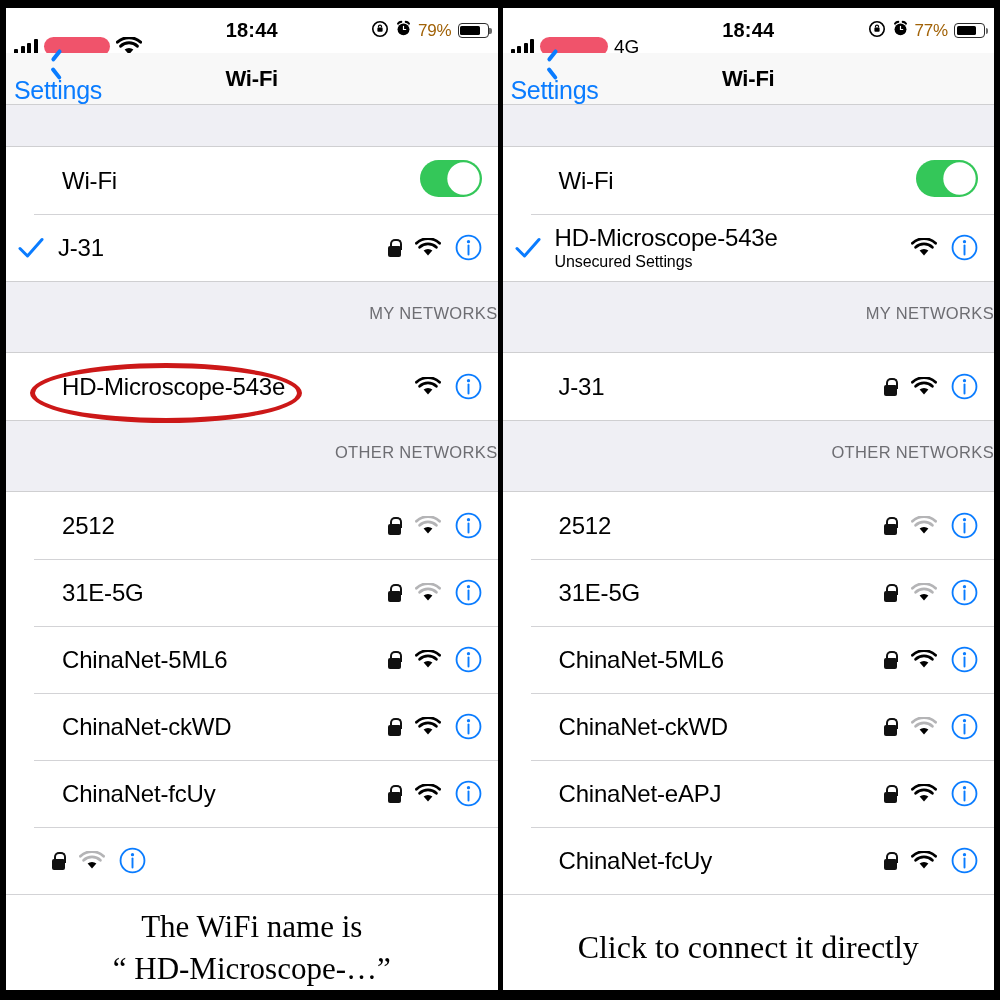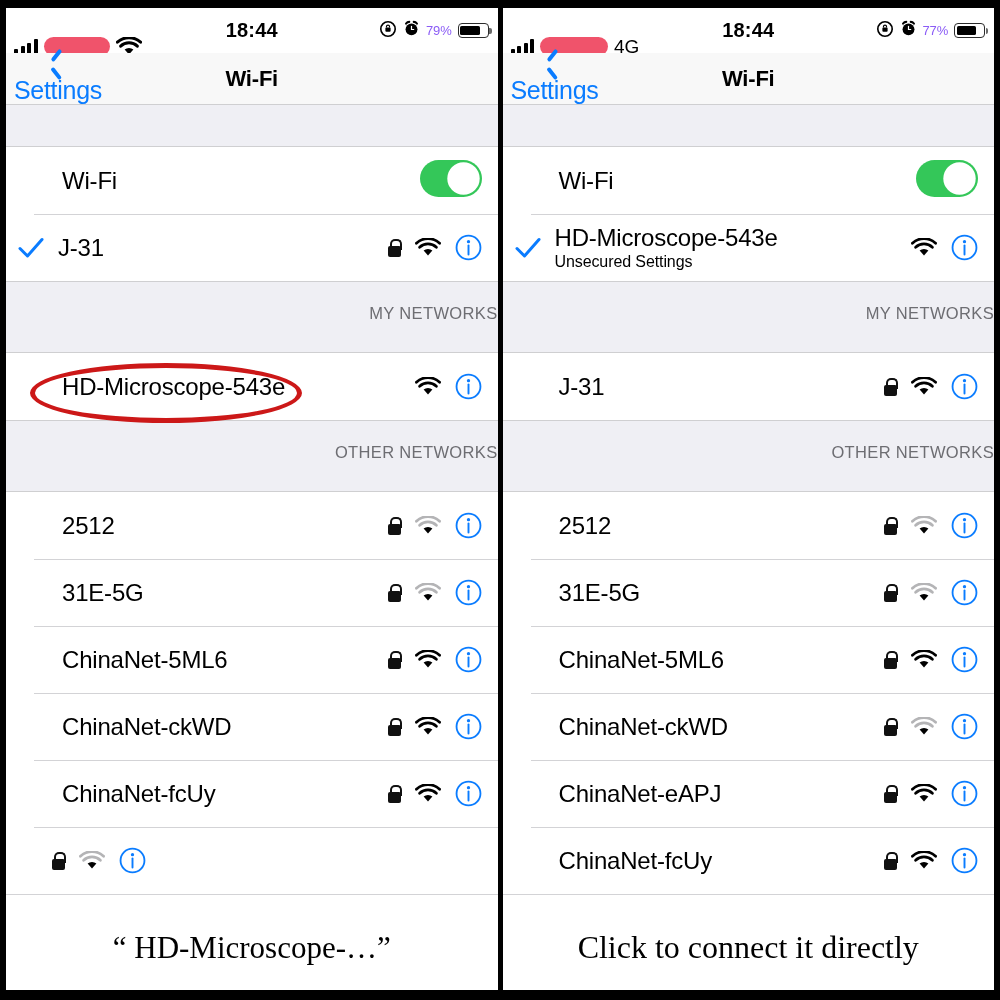--- a/index.html
+++ b/index.html
@@ -42,21 +42,21 @@
   .sb-center {
     position: absolute; left: 0; right: 0; top: 0; height: 45px;
     display: flex; align-items: center; justify-content: center;
   }
   .sb-right {
     position: absolute; right: 9px; top: 0; height: 45px;
     display: flex; align-items: center; gap: 6px;
   }
   .sb-time { font-size: 20px; font-weight: 600; color: #000; letter-spacing: .2px;}
   .sb-text { font-size: 19px; font-weight: 500; color: #000; }
-  .sb-pct  { font-size: 13px; font-weight: 500; color: #8b5cf6; letter-spacing: -.2px;}
+  .sb-pct  { font-size: 17px; font-weight: 500; color: #a16207; letter-spacing: -.2px;}
 
   .bars { display: flex; align-items: flex-end; gap: 2.5px; height: 16px; }
   .bars i { display: block; width: 4px; background: #000; border-radius: 1px; }
   .bars i:nth-child(1){height:6px}
   .bars i:nth-child(2){height:9px}
   .bars i:nth-child(3){height:12px}
   .bars i:nth-child(4){height:16px}
 
   .carrier-redact {
     width: 66px; height: 19px; border-radius: 11px;
@@ -456,20 +456,21 @@
               <path d="M14 11.8 v9.4" stroke="#0a7cff" stroke-width="2" stroke-linecap="round"></path>
             </svg>
           </span>
         </div>
       </div>
 
       <div class="oval" style="left:24px; top:68px; width:272px; height:60px; position:absolute; top:258px;"></div>
     </div>
 
     <div class="caption">
+      <div>The WiFi name is</div>
       <div>“ HD-Microscope-…”</div>
     </div>
   </div>
 
   <div class="panel">
 
     <div class="statusbar">
       <div class="sb-left">
         <span class="bars">
             <i></i>

